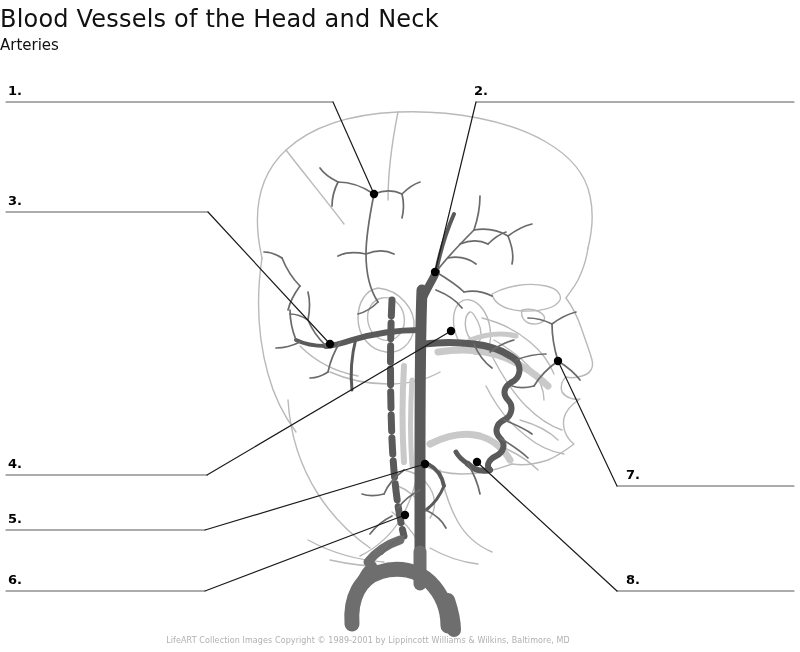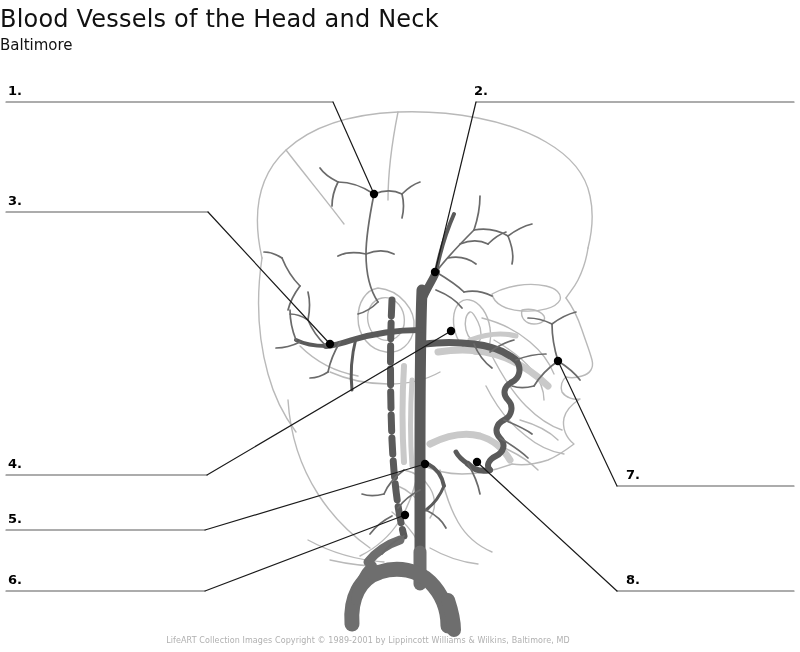--- a/index.html
+++ b/index.html
@@ -68,21 +68,21 @@
     letter-spacing: 0.1px;
   }
 </style>
 </head>
 <body>
 
 <div id="root">
 
   <div id="title-block">
     <div id="main-title">Blood Vessels of the Head and Neck</div>
-    <div id="sub-title">Baltimore</div>
+    <div id="sub-title">Arteries</div>
   </div>
 
   <svg id="figure-svg" viewBox="0 0 800 652">
 
     <g fill="none" stroke="#b9b9b9" stroke-width="1.4" stroke-linecap="round" stroke-linejoin="round">
 
       <path d="M262,258 C252,214 258,176 286,150 C312,126 352,114 398,112
                C452,110 508,120 546,142 C572,157 586,176 590,196
                C594,214 592,232 588,248"></path>
 

